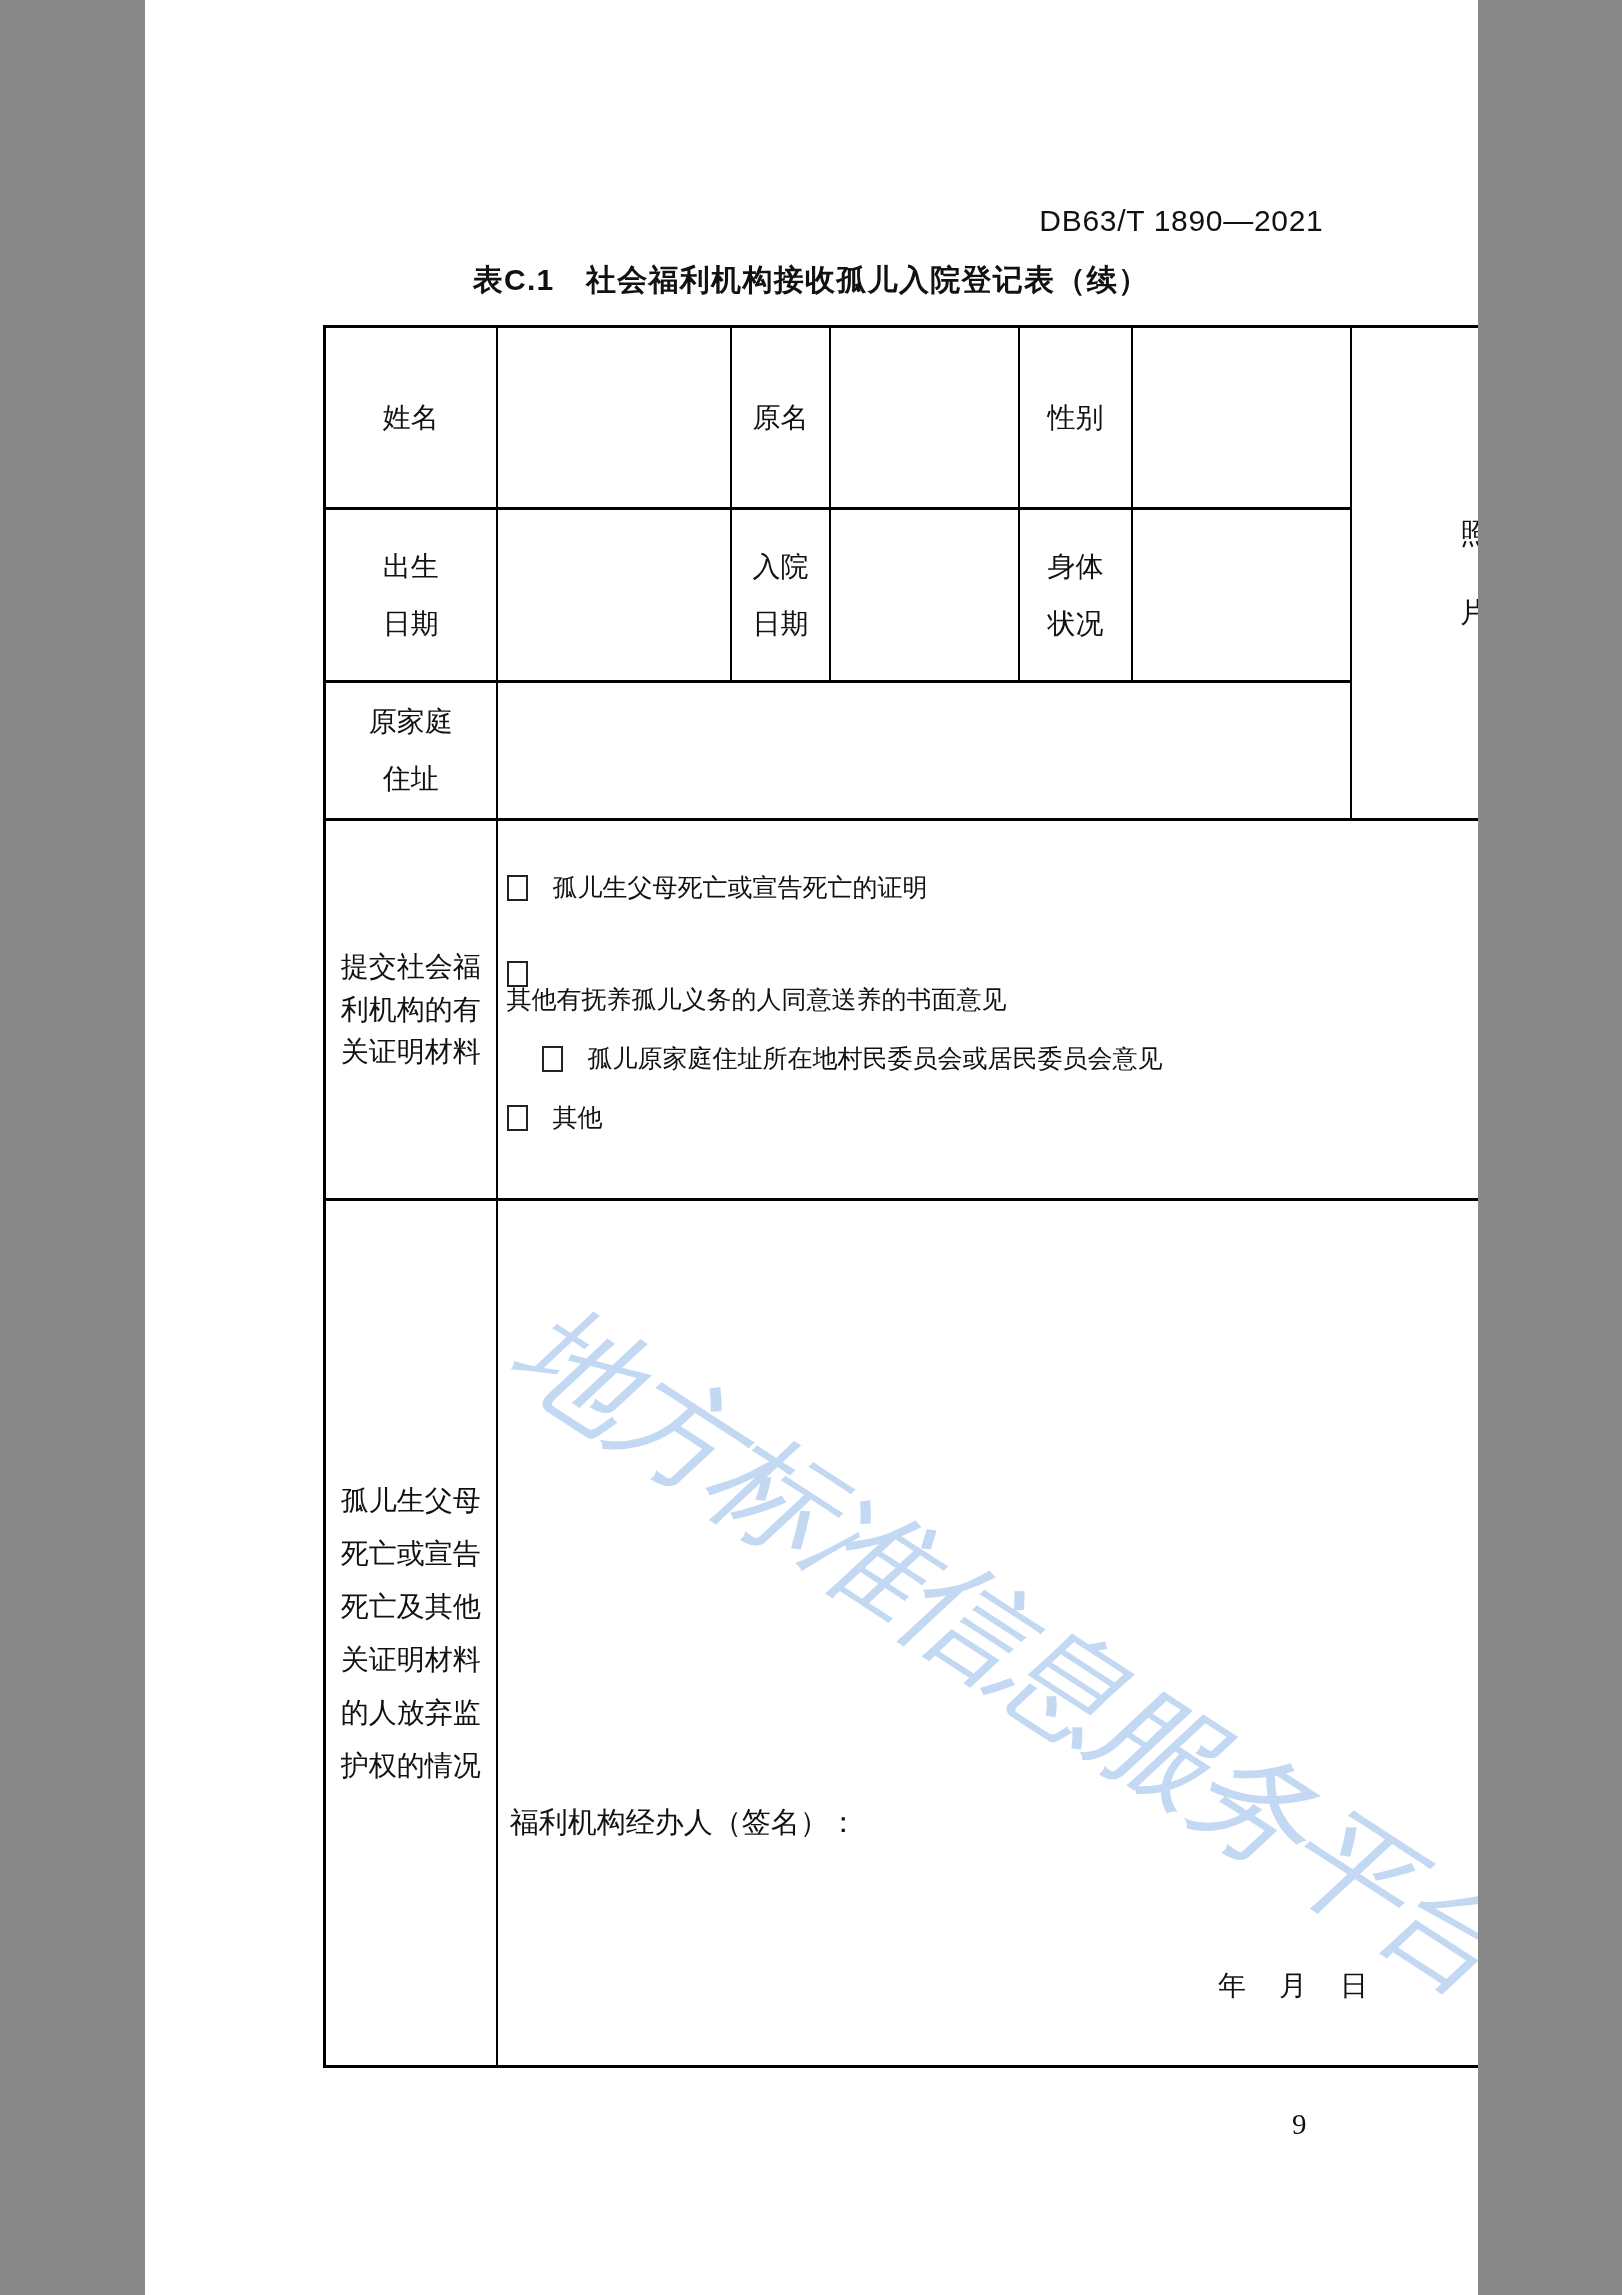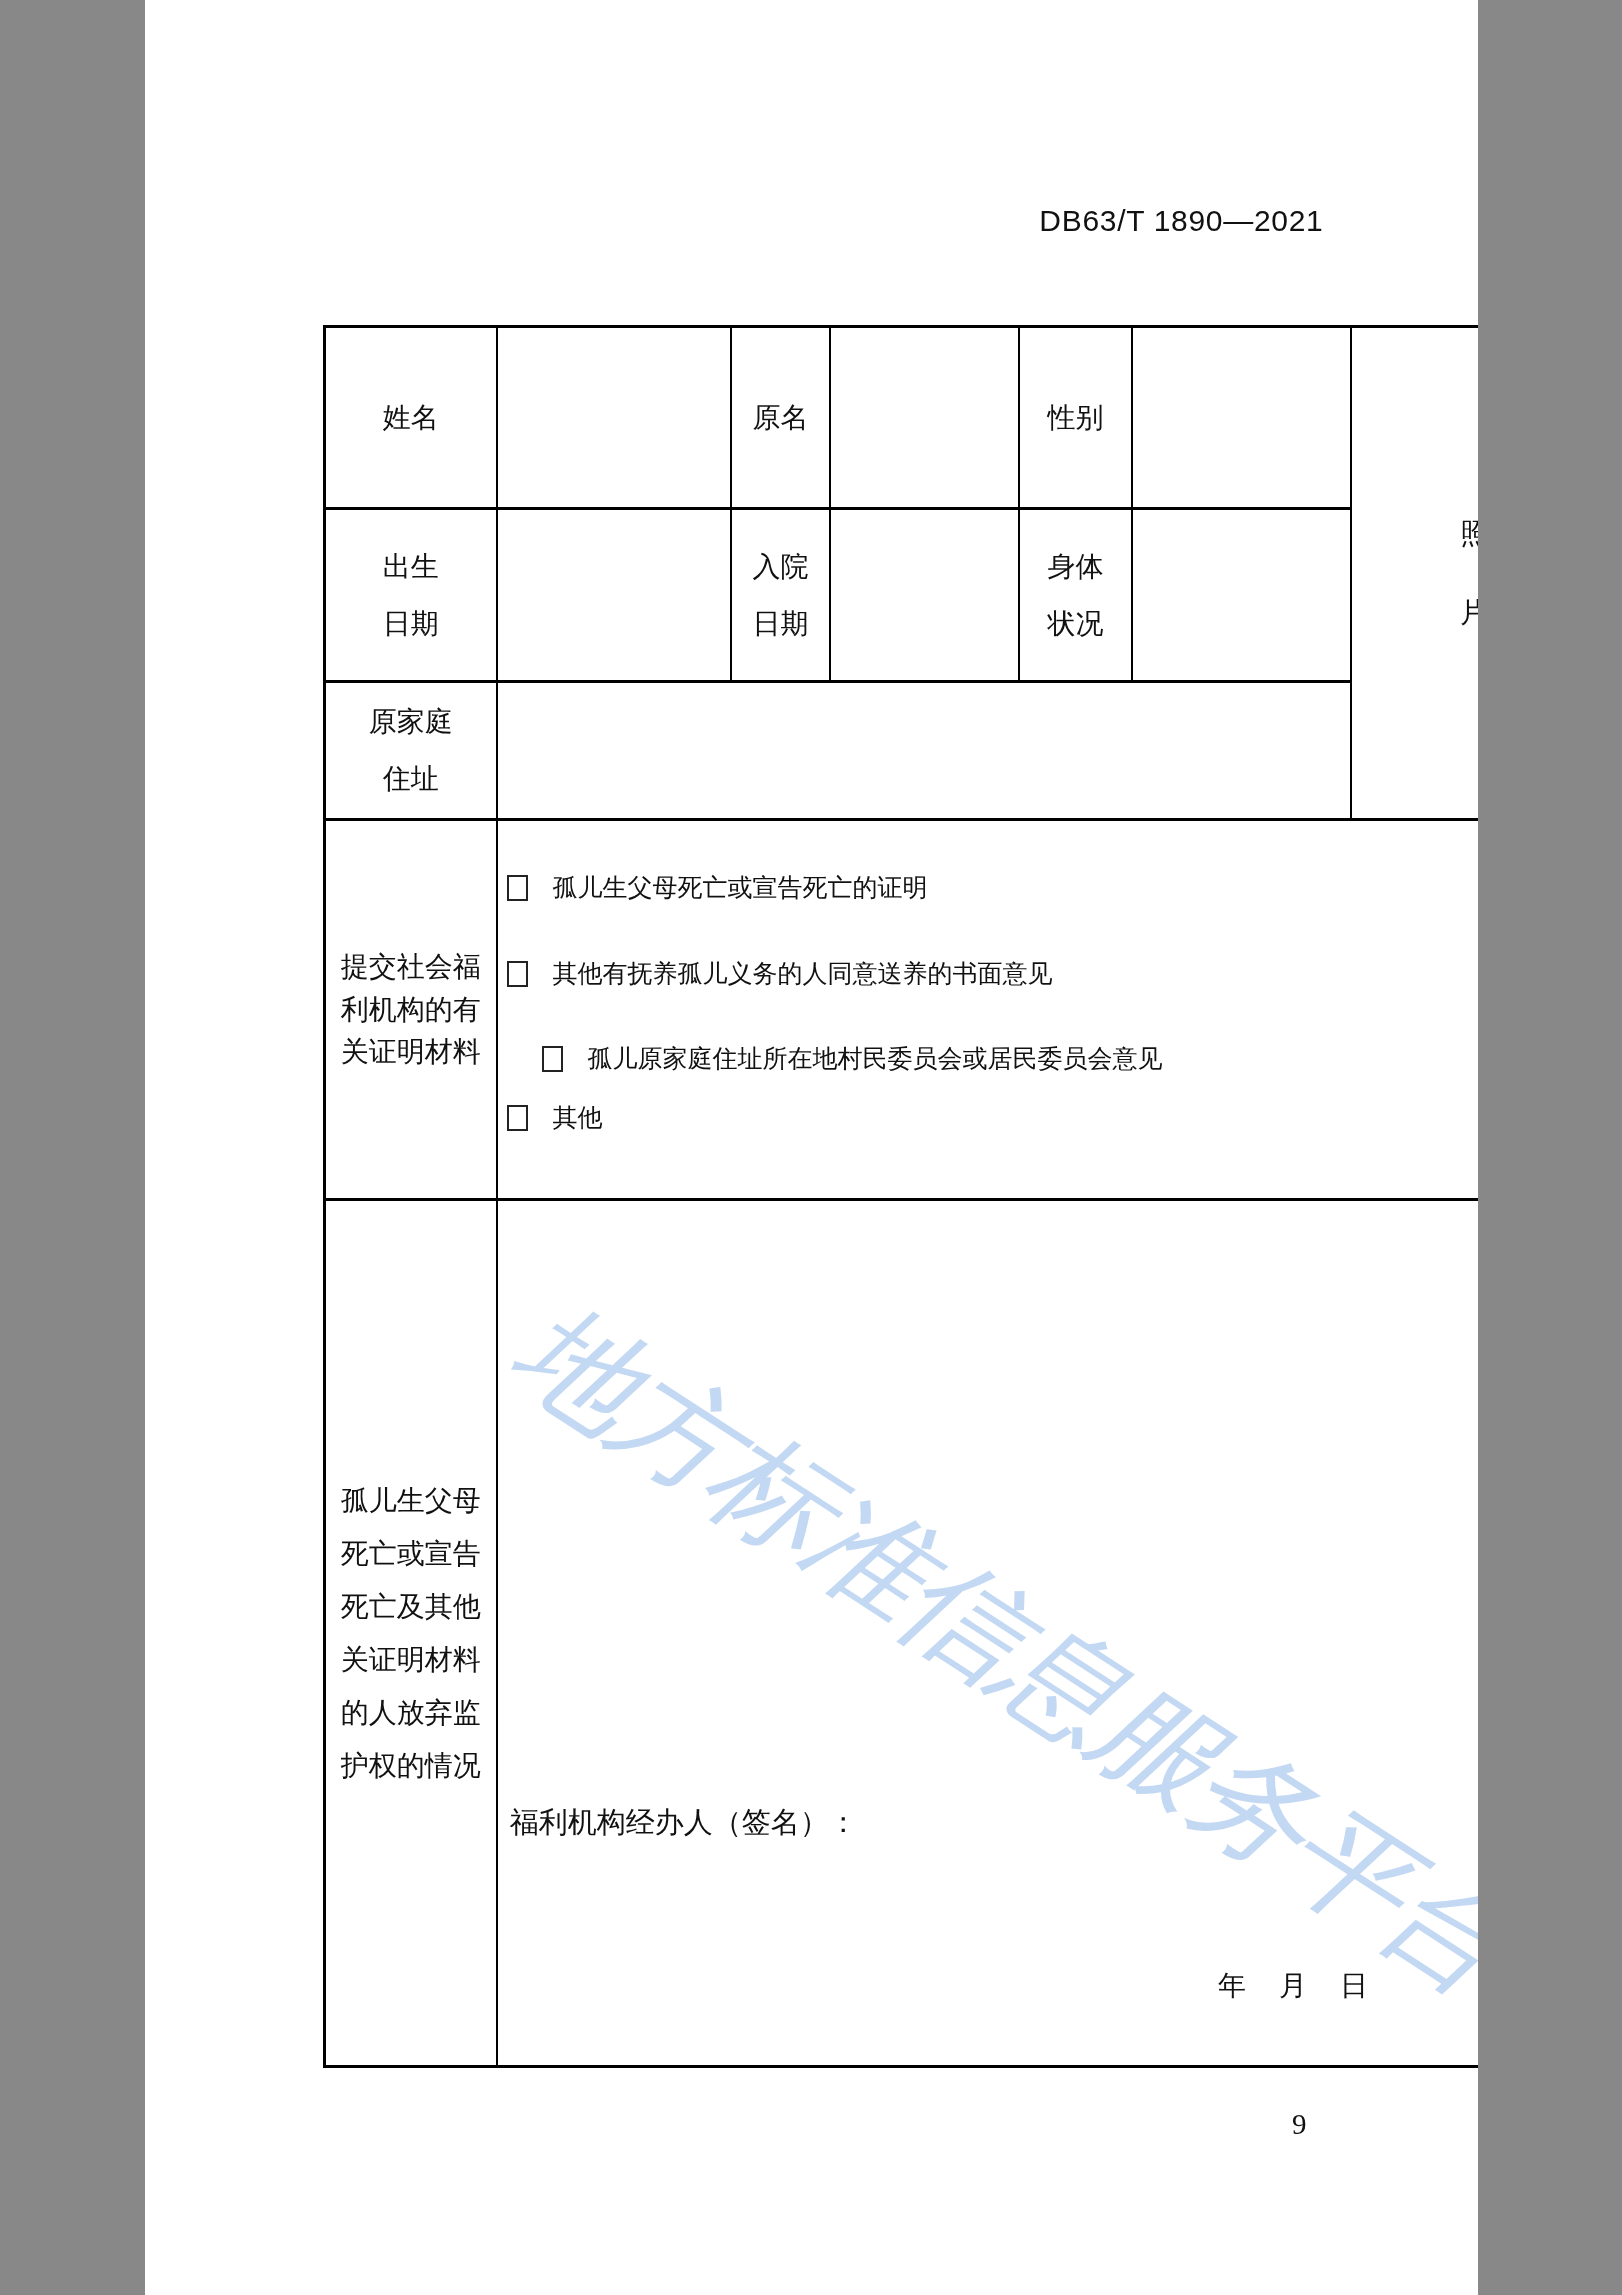--- a/index.html
+++ b/index.html
@@ -108,21 +108,21 @@
   }
   .check-item .box{
     display:inline-block;
     width:21px;
     height:26px;
     border:2px solid #222;
     margin-right:25px;
     flex:0 0 auto;
   }
   .ci-0{ top:17.7px; }
-  .ci-1{ top:104px; }
+  .ci-1{ top:104px;flex-direction:column; }
   .ci-2{ top:189px;padding-left:35px; }
   .ci-3{ top:248px; }
 
   
   td.guardian-lbl .ln + .ln{ margin-top:25px; }
 
   
   td.statement-cell{ position:relative; }
   .handler-line{
     position:absolute;
@@ -149,20 +149,21 @@
     font-size:29px;
   }
 </style>
 </head>
 <body>
 
 <div class="page">
 
   <div class="doc-code">DB63/T 1890—2021</div>
 
+  <div class="doc-title">表C.1　社会福利机构接收孤儿入院登记表（续）</div>
 
   <div class="watermark">地方标准信息服务平台</div>
 
   <table class="form">
     <colgroup>
       <col style="width:173px">
       <col style="width:234px">
       <col style="width:99px">
       <col style="width:189px">
       <col style="width:113px">

